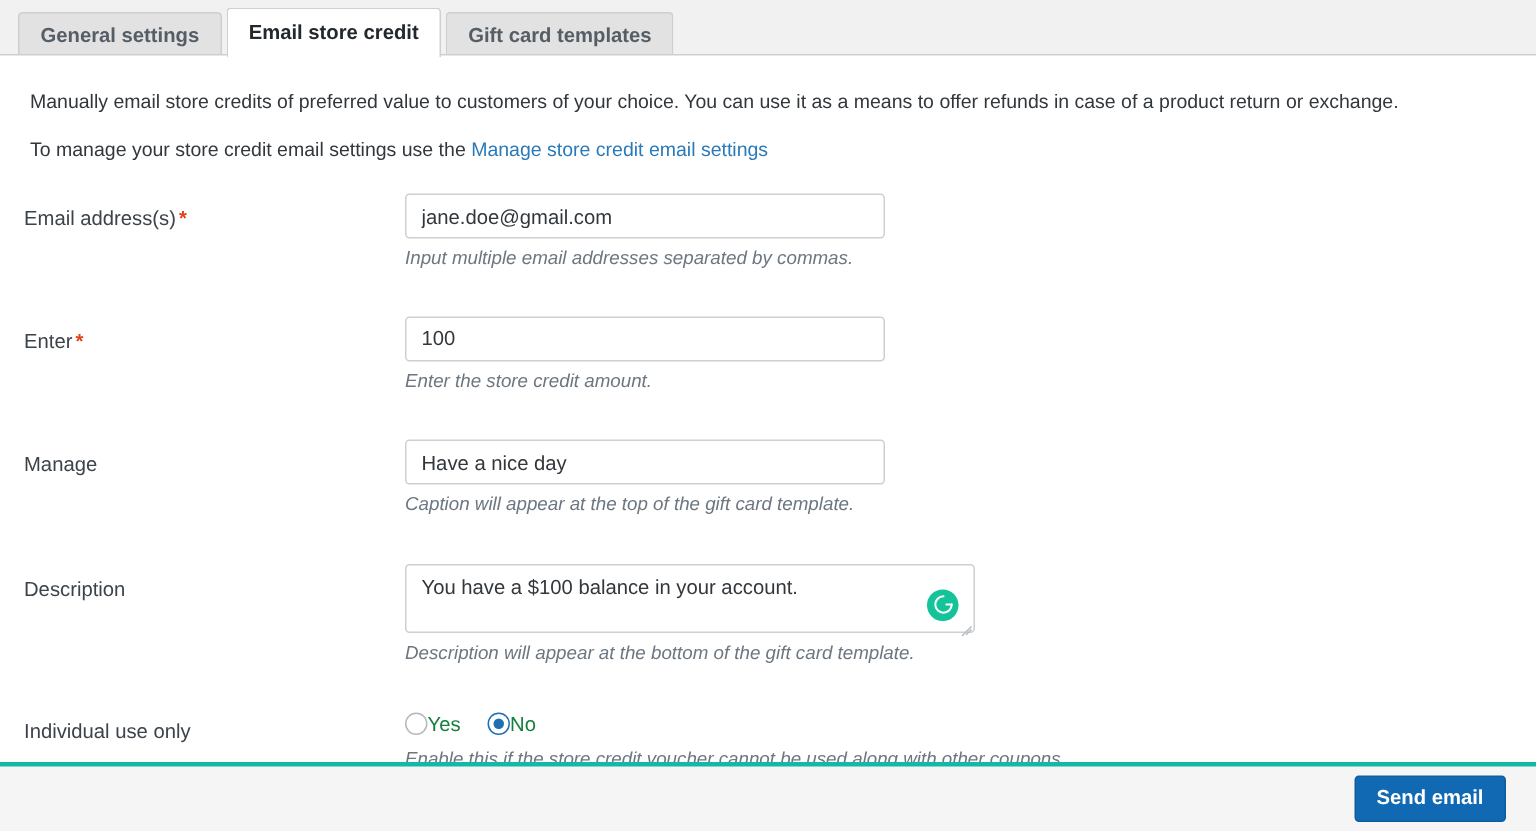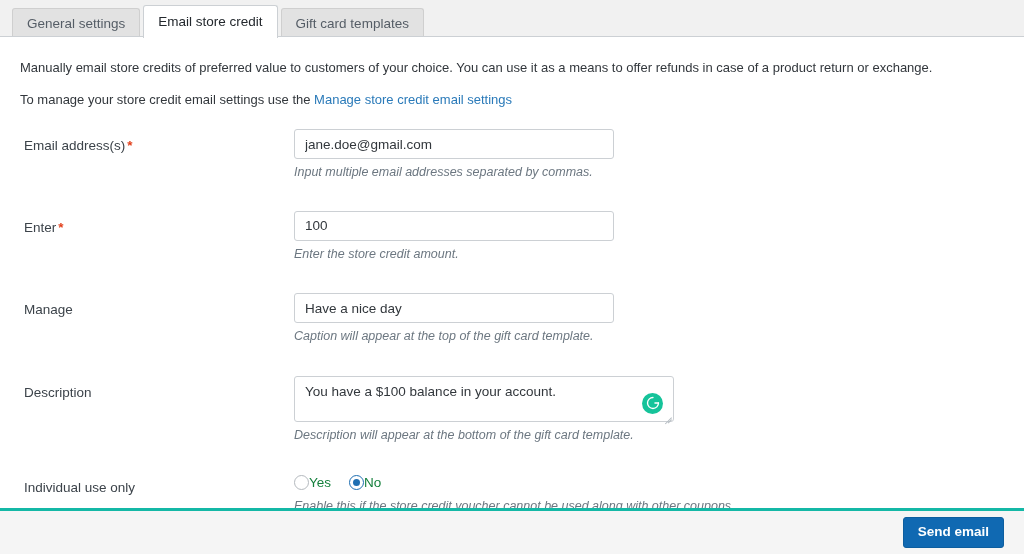--- a/index.html
+++ b/index.html
@@ -28,21 +28,21 @@
     background: #f1f1f1;
     padding-left: 12px;
     display: flex;
     align-items: flex-end;
   }
   .tab {
     height: 30px;
     line-height: 30px;
     padding: 0 14px;
     font-size: 13.5px;
-    font-weight: normal;
+    font-weight: bold;
     color: #555d66;
     background: #e2e2e2;
     border: 1px solid #cfcfcf;
     border-bottom: none;
     border-radius: 3px 3px 0 0;
     margin-right: 3px;
     cursor: pointer;
     white-space: nowrap;
     position: relative;
     top: 1px;
@@ -86,22 +86,21 @@
     cursor: pointer;
   }
 
   
   .form {
     margin-top: 20px;
   }
   .row {
     display: flex;
     align-items: flex-start;
-    padding: 0 24px;
-    gap: 16px;
+    padding: 0 16px;
   }
   .row-email   { margin-top: 0px; }
   .row-amount  { margin-top: 29px; }
   .row-caption { margin-top: 30px; }
   .row-desc    { margin-top: 30px; }
   .row-indiv   { margin-top: 27px; }
 
   .label {
     width: 254px;
     flex: 0 0 254px;

